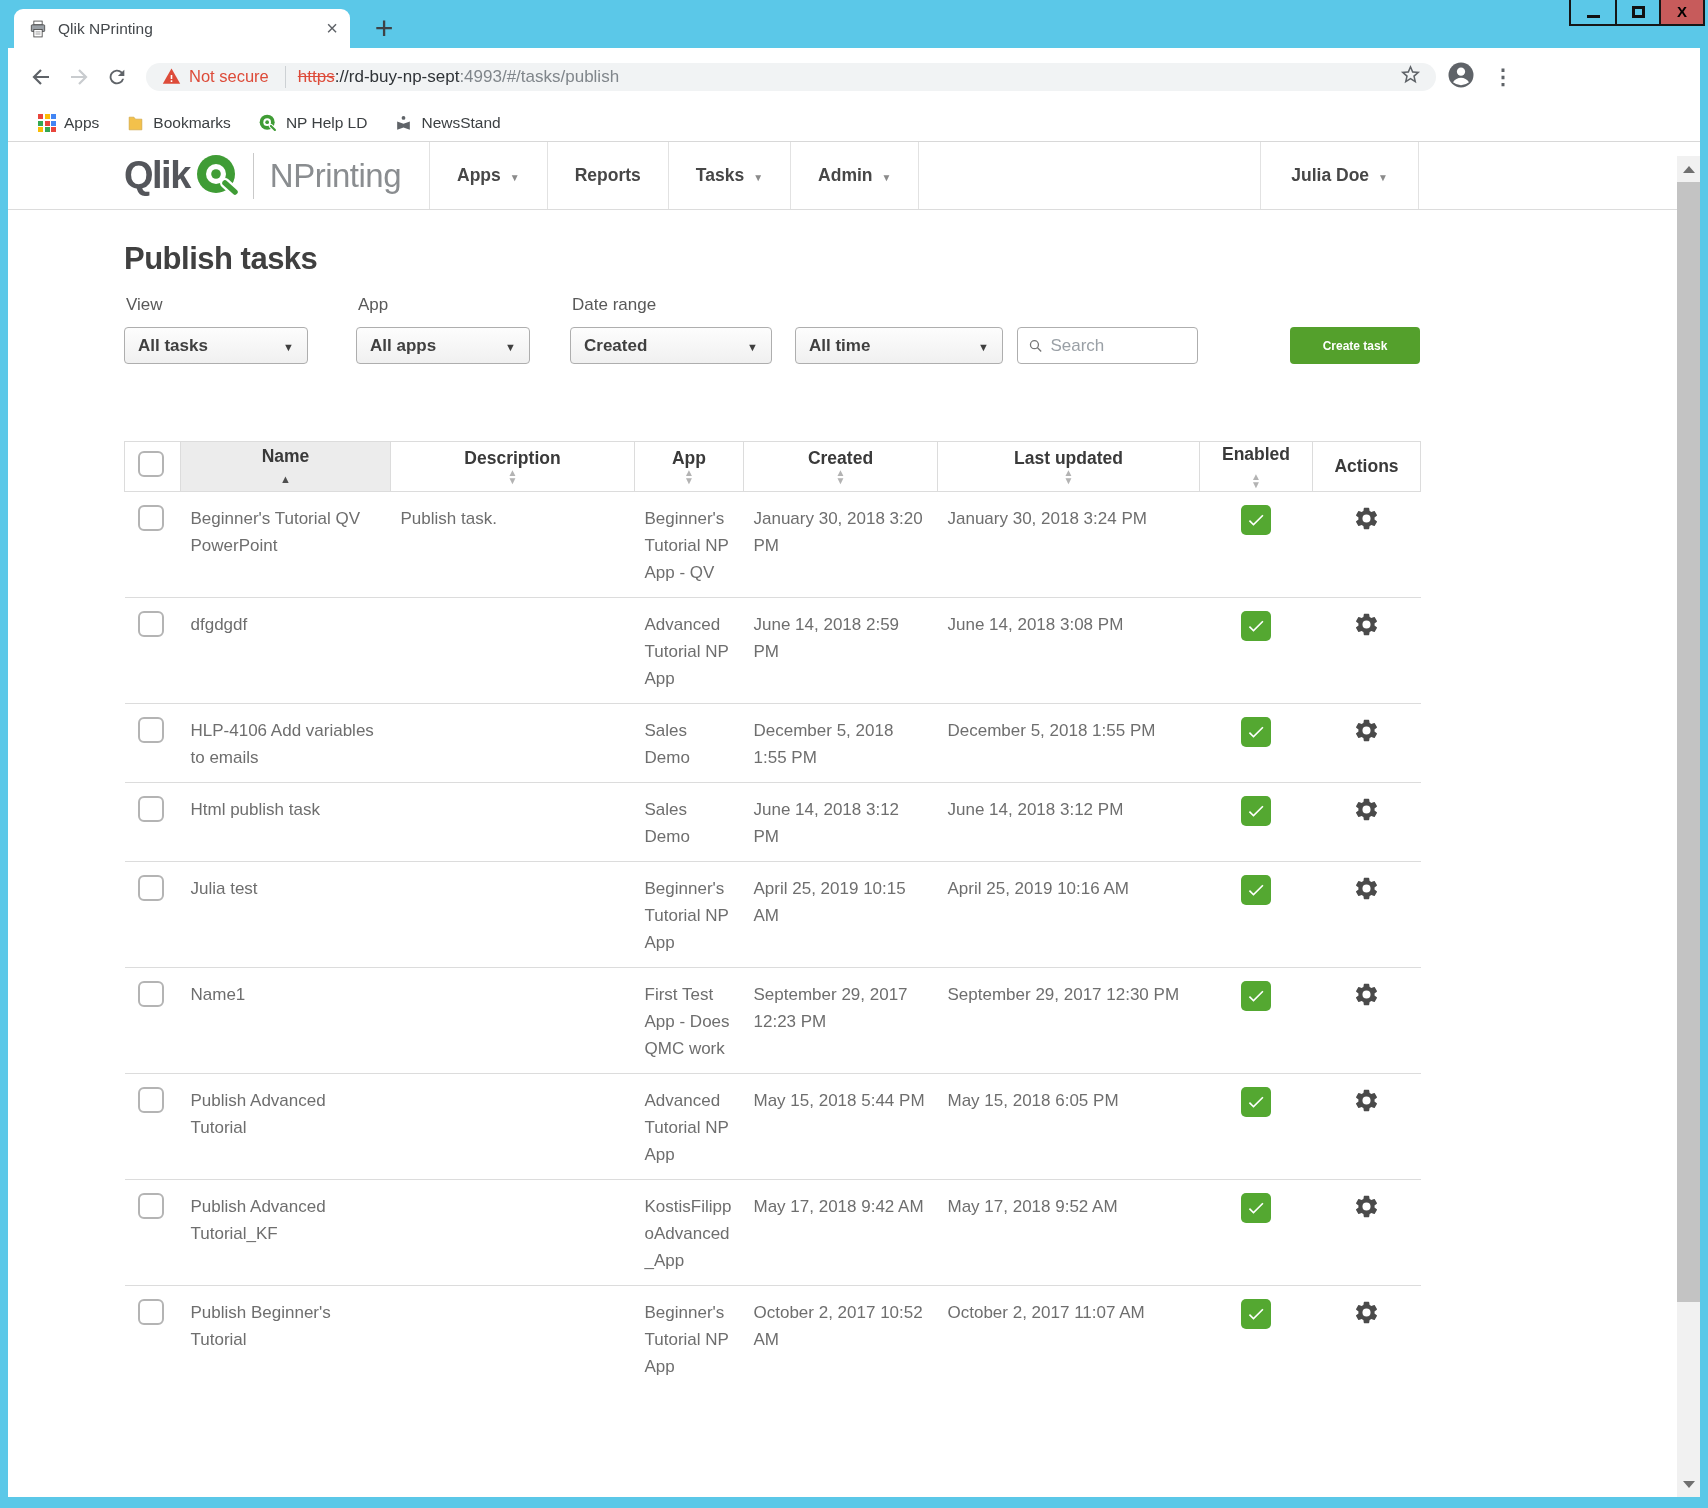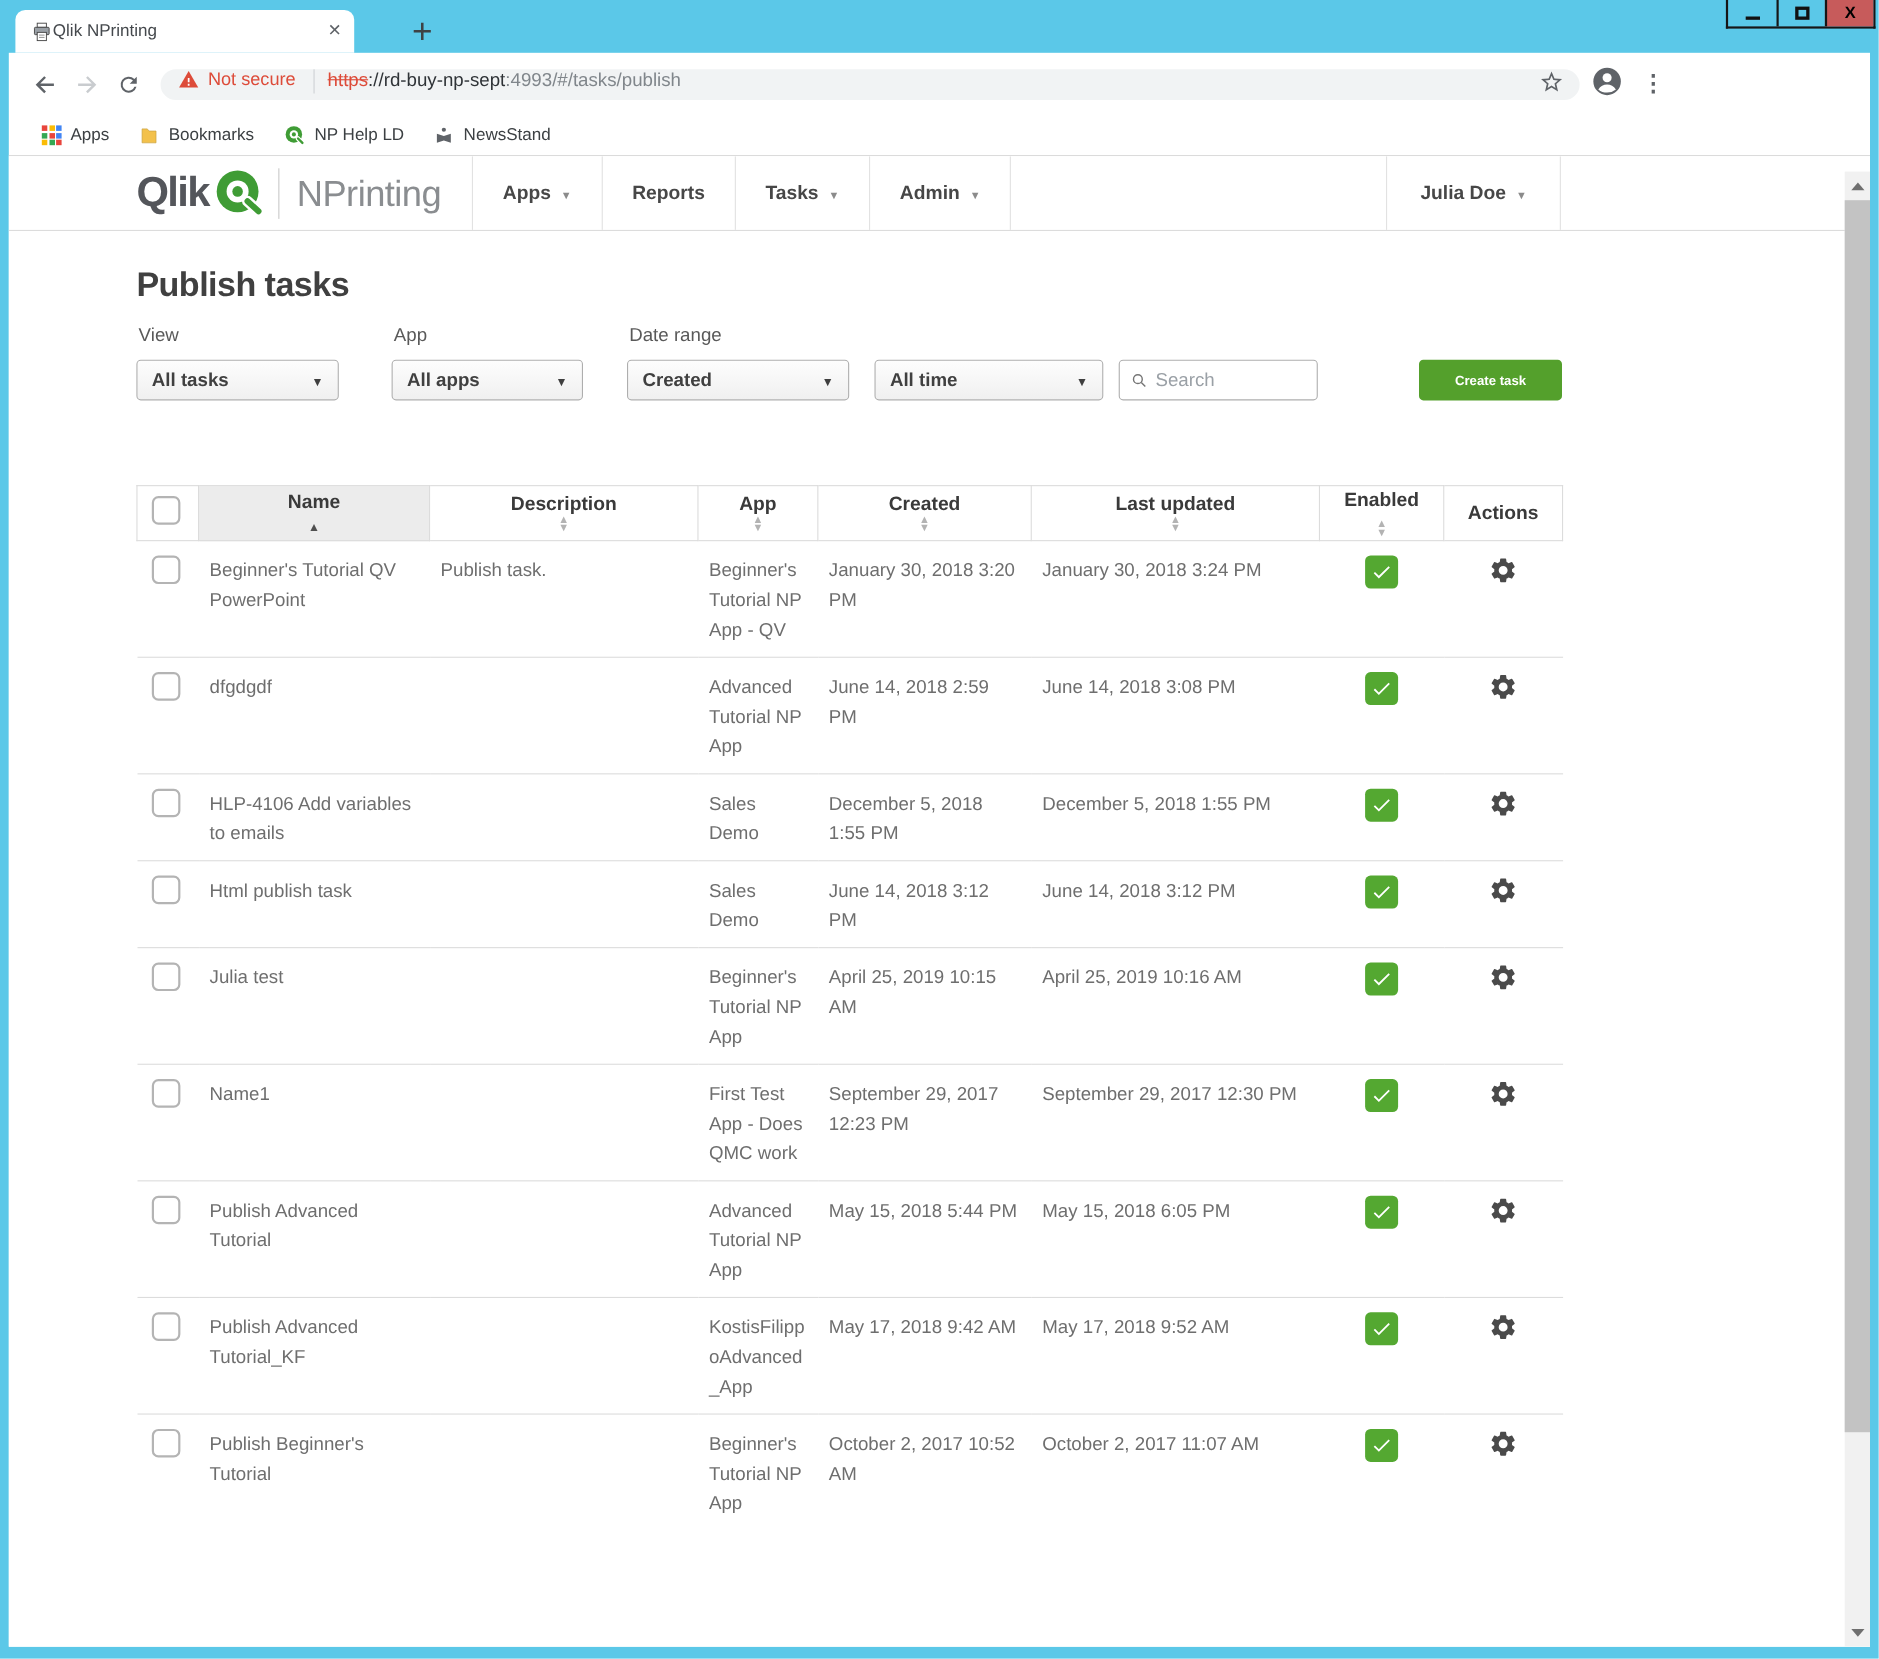--- a/index.html
+++ b/index.html
@@ -12,36 +12,36 @@
   .win-controls { position:absolute; top:0; right:3px; display:flex;
                   border:2px solid #161616; border-top:none; background:var(--frame-blue,#5bc8e8); }
   .win-btn { width:44px; height:24px; display:flex; align-items:center; justify-content:center; }
   .win-btn + .win-btn { border-left:2px solid #161616; }
   .glyph-min { width:13px; height:3px; background:#111; margin-top:9px; }
   .glyph-max { width:13px; height:12px; border:3px solid #111; }
   .win-close { background:var(--close-red,#c75b5b); }
   .glyph-close::before { content:"X"; font-weight:900; font-size:15px; color:#000; }
 
   
-  .tab { position:absolute; top:9px; left:14px; width:308px; height:39px; background:#fff;
-         border-radius:9px 9px 0 0; display:flex; align-items:center; padding:0 12px 0 14px; }
+  .tab { position:absolute; top:9px; left:14px; width:336px; height:39px; background:#fff;
+         border-radius:9px 9px 0 0; display:flex; align-items:center; gap:10px; padding:0 12px 0 14px; }
   .tab-title { flex:1; font-size:15.5px; color:#45494d; white-space:nowrap; overflow:hidden; }
   .tab-close::before { content:"×"; font-size:20px; color:#5f6368; }
   .new-tab { position:absolute; left:364px; top:8px; width:40px; height:40px;
              display:flex; align-items:center; justify-content:center; }
   .new-tab::before { content:"+"; font-size:32px; color:#3e4245; font-weight:400; }
 
   
   .chrome { position:absolute; left:8px; top:48px; width:1692px; height:1449px;
             background:#fff; display:flex; flex-direction:column; }
 
   .toolbar { height:57px; flex:none; display:flex; align-items:center; padding:0 14px; }
   .nav-ic { width:38px; height:38px; display:flex; align-items:center; justify-content:center; }
   .address { flex:none; width:1290px; height:28px; background:#f1f3f4; border-radius:19px;
-             display:flex; align-items:flex-start; padding:0 14px 0 16px; margin:0 10px; }
+             display:flex; align-items:center; padding:0 14px 0 16px; margin:0 10px; }
   .warn-label { color:var(--warning-red,#dd4b39); font-size:16.5px; margin:0 4px 0 8px; white-space:nowrap; }
   .addr-div { width:1px; height:22px; background:#cdd1d4; margin:0 12px; }
   .url { font-size:17px; white-space:nowrap; }
   .url .scheme { color:var(--warning-red,#dd4b39); text-decoration:line-through; }
   .url .host { color:#2f3337; }
   .url .path { color:#80868b; }
   .addr-star { margin-left:auto; }
   .kebab { width:30px; display:flex; justify-content:center; margin-left:12px; }
   .kebab::before { content:"⋮"; font-size:21px; color:#5f6368; font-weight:bold; }
   .toolbar-fill { flex:1; }

